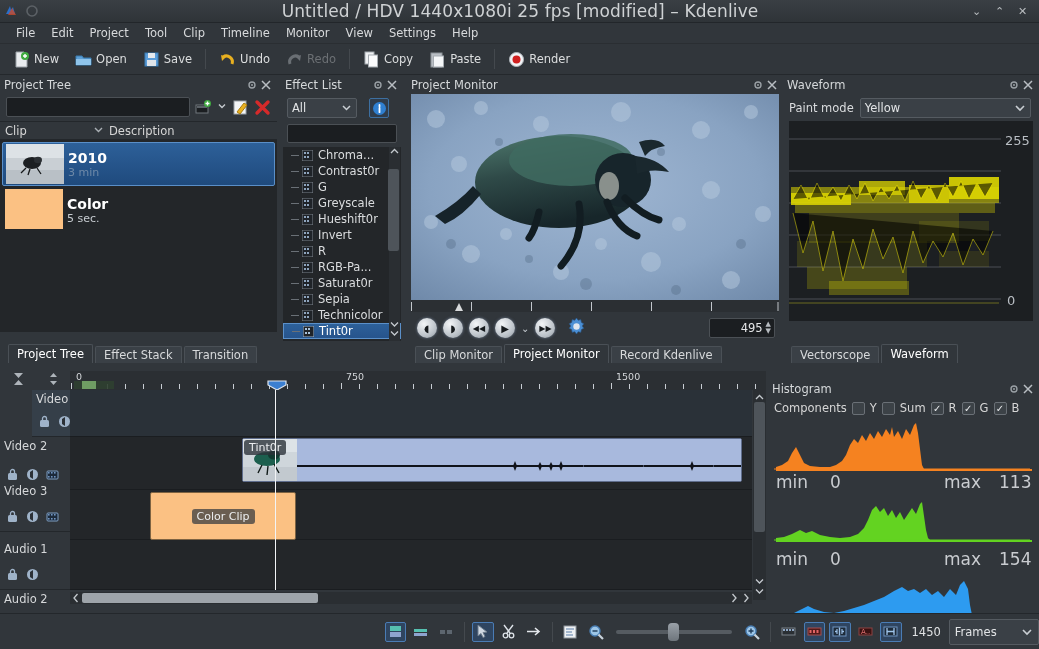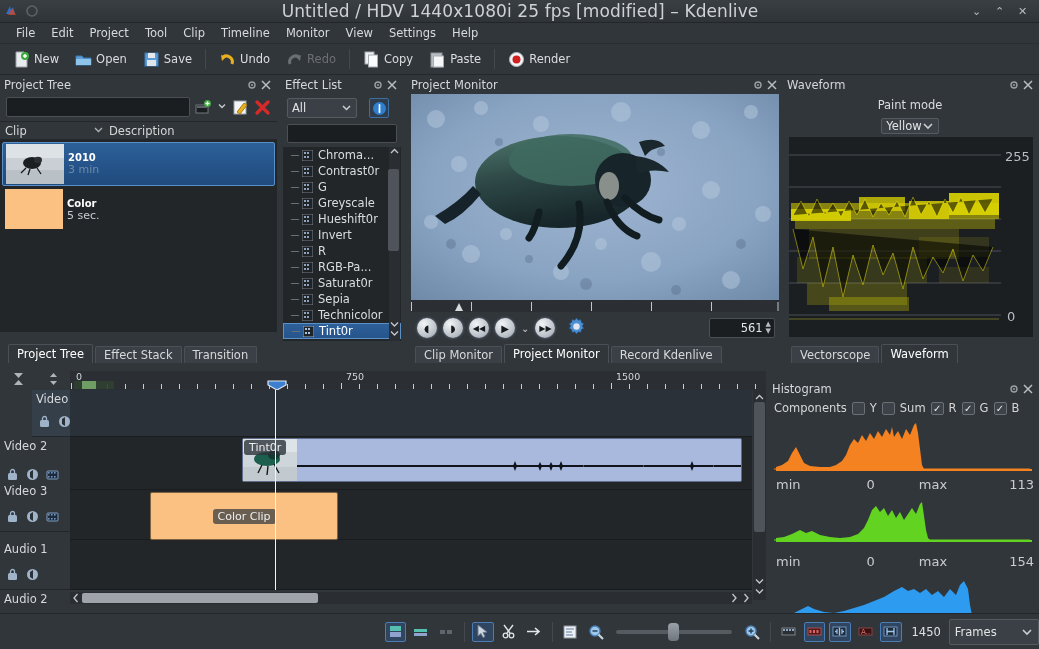--- a/index.html
+++ b/index.html
@@ -62,21 +62,21 @@
   .pt-search { flex:1; height:20px; background:#1b1e21; border:1px solid #4b5055; border-radius:2px; }
   .pt-hdr { display:flex; height:19px; align-items:center; border-top:1px solid #23272b;
             border-bottom:1px solid #23272b; background:#31363b; font-size:11.5px; padding-left:5px; }
   .pt-hdr .c1 { width:88px; }
   .pt-hdr .sortarrow { width:16px; color:#aab0b5; font-size:9px;}
   .pt-list { background:#232629; height:192px; padding:2px; }
   .pt-row { display:flex; height:44px; align-items:stretch; margin-bottom:2px; }
   .pt-row.sel { background:linear-gradient(#2d6099,#1f4a7d); border:1px solid #5a8fc8; border-radius:2px; }
   .pt-thumb { width:58px; height:40px; margin:1px 4px 1px 3px; border:none; }
   .pt-meta { display:flex; flex-direction:column; justify-content:center; }
-  .pt-name { font-weight:bold; font-size:10px; color:#ffffff; }
+  .pt-name { font-weight:bold; font-size:14px; color:#ffffff; }
   .pt-sub { font-size:11px; color:#c7ccd1; }
 
   
   #effect-list { left:281px; top:75px; width:122px; height:272px; }
   .el-row1 { display:flex; align-items:center; gap:12px; padding:4px 6px; }
   .el-combo { width:70px; height:20px; background:#3a4046; border:1px solid #555b61;
               border-radius:2px; display:flex; align-items:center; padding:0 4px;
               font-size:11.5px; color:#e2e4e6; justify-content:space-between; }
   .el-info { width:20px; height:20px; border-radius:2px; background:#2f3c4b;
              border:1px solid #3d6fa0; display:flex; align-items:center; justify-content:center; }
@@ -107,34 +107,34 @@
 
   
   .tabrow { display:flex; align-items:flex-end; gap:2px; height:19px; padding-left:4px; }
   .tab { height:17px; padding:0 8px; display:flex; align-items:center; font-size:11.5px;
          background:#3a4046; border:1px solid #4a5056; border-bottom:none;
          border-radius:2px 2px 0 0; color:#d7d9db; cursor:pointer; }
   .tab.active { background:#31363b; color:#fff; height:19px; }
 
   
   #waveform { left:783px; top:75px; width:256px; height:272px; }
-  .wf-row { display:flex; align-items:center; gap:6px; padding:4px 8px 3px 6px;flex-direction:column; }
+  .wf-row { display:flex; align-items:center; gap:6px; padding:4px 8px 3px 6px; }
   .wf-label { font-size:11.5px; color:#dadcde; }
   .wf-combo { flex:1; height:20px; background:#3a4046; border:1px solid #555b61; border-radius:2px;
               display:flex; align-items:center; padding:0 4px; justify-content:space-between;
               font-size:11.5px; color:#e2e4e6; }
   .wf-canvas { position:relative; margin:0 6px; height:200px; background:#1c1f22; }
 
   
   #histogram { left:768px; top:379px; width:271px; height:240px; }
   .hg-comp { display:flex; align-items:center; gap:5px; padding:3px 4px 4px 6px; font-size:11.5px; }
   .chk { width:13px; height:13px; border:1px solid #6a7076; background:#3c4247; border-radius:2px;
          display:flex; align-items:center; justify-content:center; color:#e8eaec; font-size:10px; }
   .hg-plot { margin:2px 4px 0 6px; height:50px; position:relative; }
-  .hg-scale { display:flex; font-size:13px; color:#c9ccd0; padding:6px 8px 4px 8px;gap:44px; }
+  .hg-scale { display:flex; font-size:17px; color:#c9ccd0; padding:1px 8px 4px 8px; }
 
   
   #timeline { position:absolute; left:0; top:371px; width:766px; height:240px; background:#31363b; }
   .tl-corner { position:absolute; left:0; top:0; width:70px; height:19px;
                display:flex; align-items:center; justify-content:space-around; }
   .tl-ruler { position:absolute; left:70px; top:0; right:0; height:19px; background:#2b2f33;
               overflow:hidden; }
   .tl-tracks { position:absolute; left:0; top:19px; right:0; bottom:0; }
   .tl-head { position:absolute; left:0; width:70px; background:#31363b;
              border-bottom:1px solid #23272b; }
@@ -690,21 +690,21 @@
       <div class="rbtn" style="font-size:8px">▶▶</div>
       <span style="margin-left:6px">
         <svg width="19" height="19" viewBox="0 0 19 19">
           <g fill="#4b8fd4" stroke="#2d5c8f" stroke-width=".7">
             <path d="M9.5 1 l1.6 2.3 2.7-.6 .5 2.7 2.4 1.4 -1.6 2.2 1.6 2.2 -2.4 1.4 -.5 2.7 -2.7-.6 -1.6 2.3 -1.6-2.3 -2.7 .6 -.5-2.7 -2.4-1.4 1.6-2.2 -1.6-2.2 2.4-1.4 .5-2.7 2.7 .6 Z"></path>
           </g>
           <circle cx="9.5" cy="9.5" r="3.2" fill="#dfe6ee"></circle>
         </svg>
       </span>
       <div class="pm-spin">
-        <span class="v">561</span>
+        <span class="v">495</span>
         <span class="arrows">
             <span>▲</span>
             <span>▼</span>
           </span>
       </div>
     </div>
     <div class="tabrow" style="position:absolute;left:4px;bottom:-16px;">
       <span class="tab">Clip Monitor</span>
       <span class="tab active">Project Monitor</span>
       <span class="tab">Record Kdenlive</span>
@@ -1013,21 +1013,21 @@
                   <rect x="5" y="4" width="1.6" height="1.6"></rect>
                   <rect x="8" y="4" width="1.6" height="1.6"></rect>
                   <rect x="2" y="8" width="1.6" height="1.6"></rect>
                   <rect x="5" y="8" width="1.6" height="1.6"></rect>
                   <rect x="8" y="8" width="1.6" height="1.6"></rect>
                 </g>
               </svg></span>
         </div>
       </div>
       <div class="tl-body" style="top:100px;height:50px">
-        <div class="clip-color" style="left:80px;width:188px;">
+        <div class="clip-color" style="left:80px;width:146px;">
           <span class="clip-label">Color Clip</span>
         </div>
       </div>
 
       <div class="tl-head" style="top:150px;height:50px">
         <div class="tname">Audio 1</div>
         <div class="ticons">
           <span><svg width="13" height="13" viewBox="0 0 13 13">
                 <rect x="2" y="5" width="9" height="7" rx="1.5" fill="#9fb3c9"></rect>
                 <path d="M4.5 5 V3.5 a2 2 0 0 1 4 0 V5" fill="none" stroke="#9fb3c9" stroke-width="1.3"></path>

